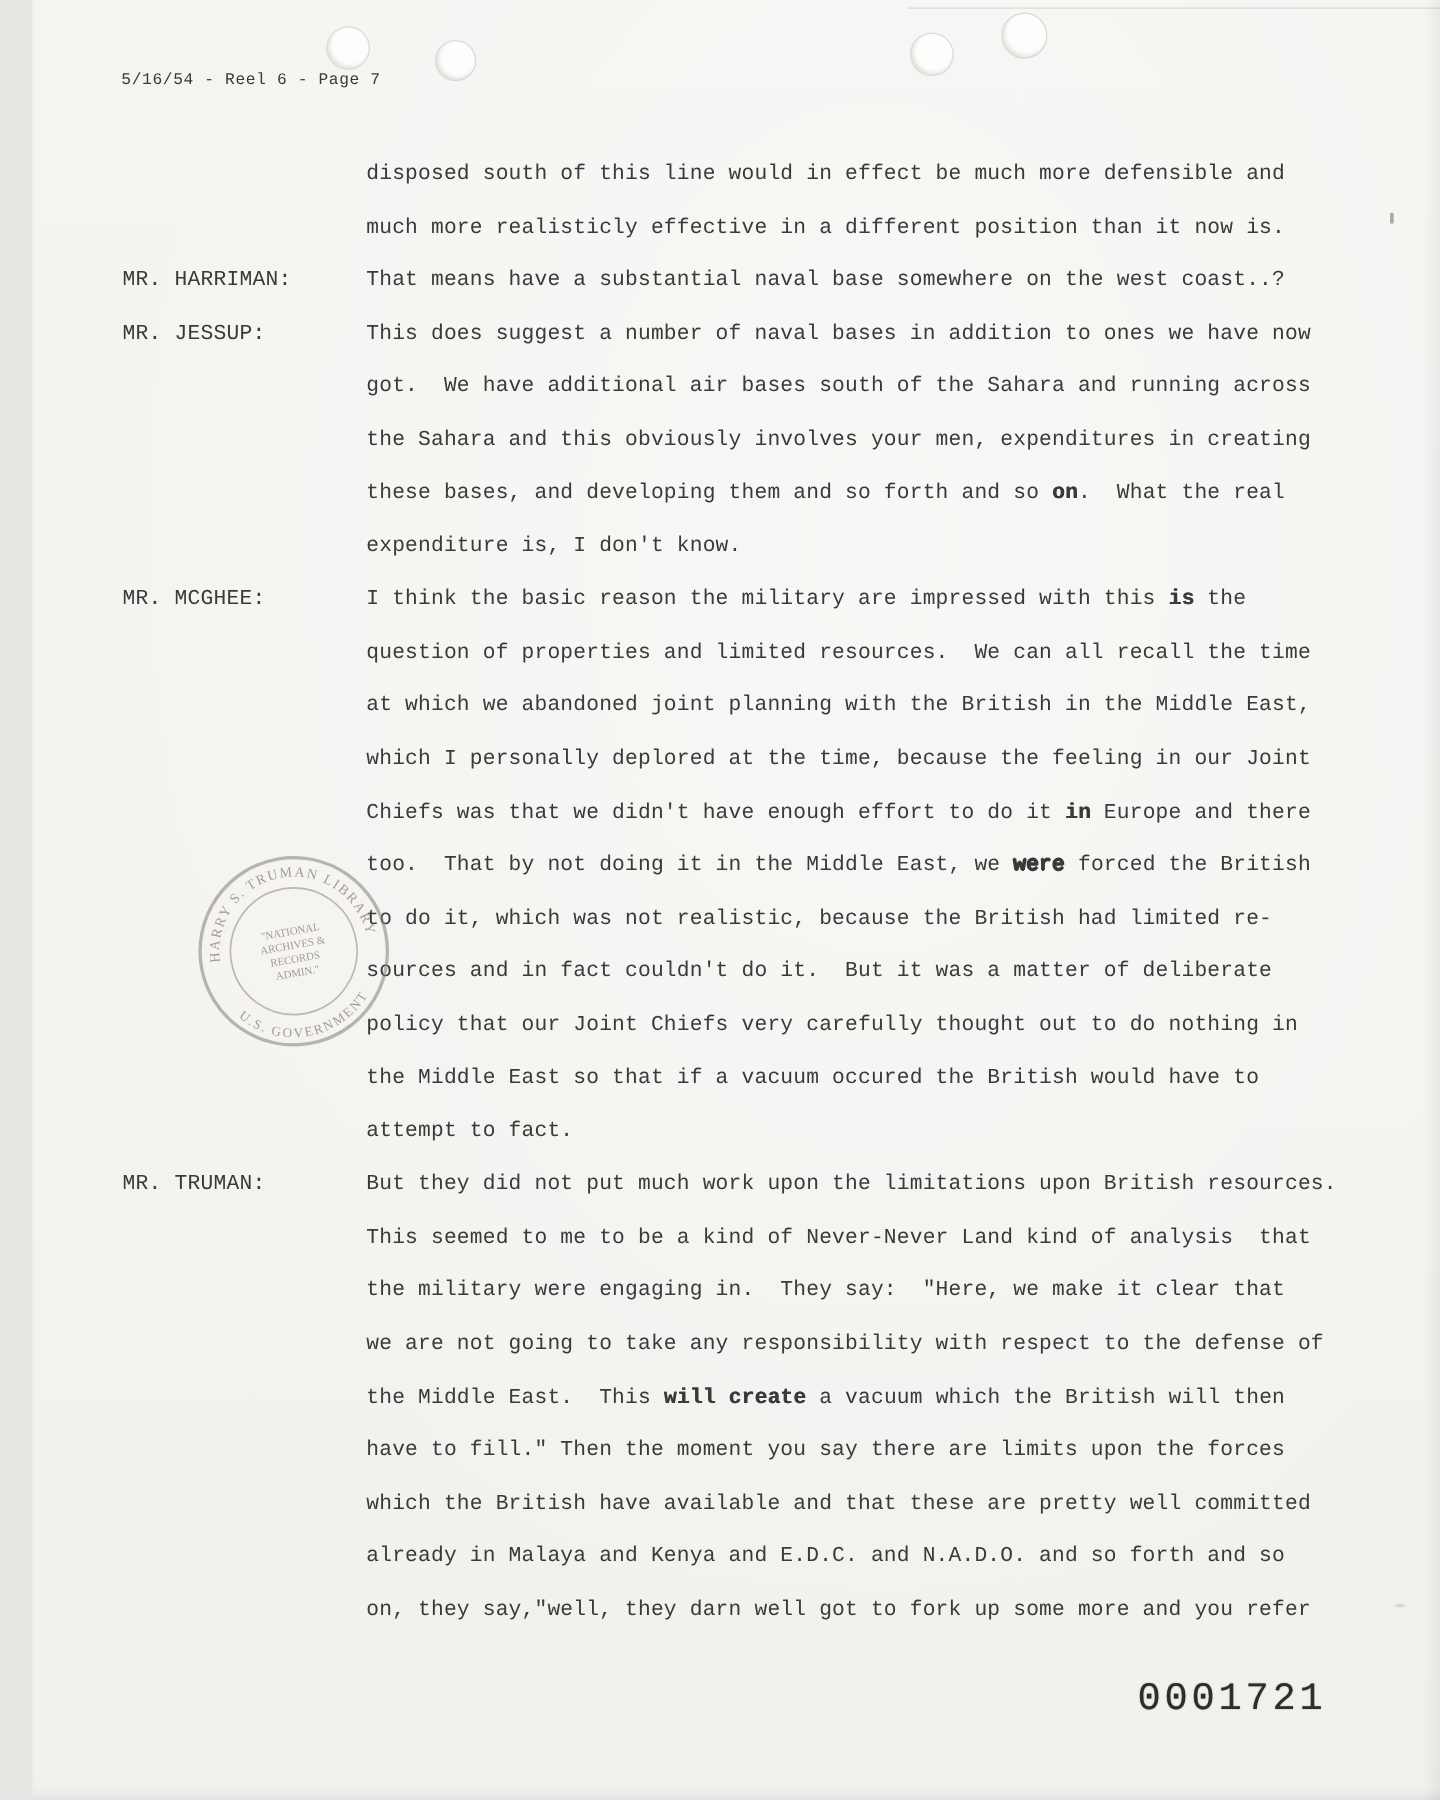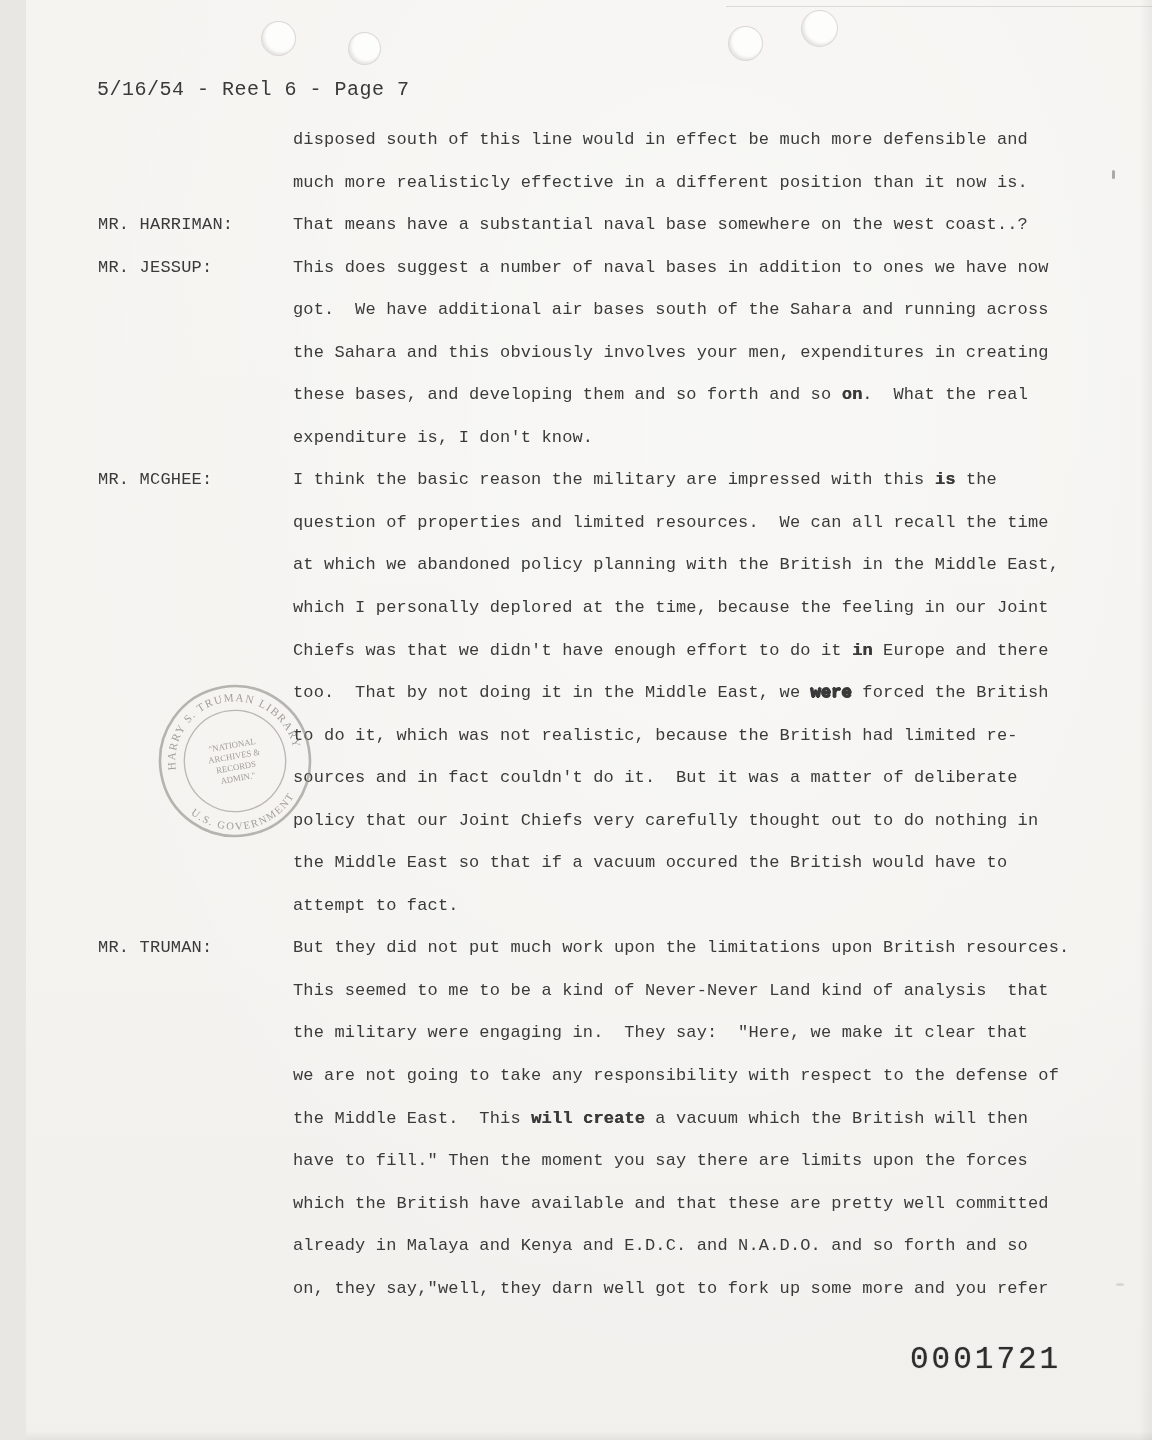--- a/index.html
+++ b/index.html
@@ -31,39 +31,39 @@
     background:#fdfdfc;
     border:1px solid rgba(130,125,118,0.28);
     box-shadow:inset 2px -2px 3px rgba(120,115,108,0.18);
   }
   .hole.h1{left:261px;top:21px;width:33px;height:33px;}
   .hole.h2{left:348px;top:32px;width:31px;height:31px;}
   .hole.h3{left:728px;top:26px;width:33px;height:33px;}
   .hole.h4{left:801px;top:10px;width:35px;height:35px;}
 
   .header{
-    position:absolute;left:71px;top:78px;
-    font-size:20px;letter-spacing:0.5px;color:var(--ink);
+    position:absolute;left:71px;top:56px;
+    font-size:13px;letter-spacing:0.5px;color:var(--ink);
     white-space:pre;
   }
   .transcript{
     position:absolute;left:0;top:126px;right:0;
   }
   .row{position:relative;height:42.55px;}
   .speaker{
     position:absolute;left:72px;top:4px;
     font-size:17px;color:var(--ink);letter-spacing:0.2px;white-space:pre;
   }
   .line{
     position:absolute;left:267px;top:4px;
     font-size:17px;color:var(--ink);letter-spacing:0.15px;white-space:pre;text-align:right;
   }
   .ot{font-weight:bold;text-shadow:0.4px 0 currentColor;}
   .blot{
-    font-weight:bold;
+    font-weight:normal;
     text-shadow:0.8px 0 currentColor,-0.8px 0 currentColor,0 0.8px currentColor,0 -0.8px currentColor;
   }
   .stamp{
     position:absolute;left:128px;top:680px;width:162px;height:162px;
     transform:rotate(-10deg);opacity:0.78;
   }
   .docnum{
     position:absolute;left:884px;top:1342px;
     font-size:31px;font-weight:normal;letter-spacing:3px;color:#2e2d2c;
     text-shadow:0 0 1px rgba(46,45,44,0.6);
@@ -109,21 +109,21 @@
         <span class="line">expenditure is, I don't know.</span>
       </div>
       <div class="row">
         <span class="speaker">MR. MCGHEE:</span>
         <span class="line">I think the basic reason the military are impressed with this <span class="ot">is</span> the</span>
       </div>
       <div class="row">
         <span class="line">question of properties and limited resources.  We can all recall the time</span>
       </div>
       <div class="row">
-        <span class="line">at which we abandoned policy planning with the British in the Middle East,</span>
+        <span class="line">at which we abandoned joint planning with the British in the Middle East,</span>
       </div>
       <div class="row">
         <span class="line">which I personally deplored at the time, because the feeling in our Joint</span>
       </div>
       <div class="row">
         <span class="line">Chiefs was that we didn't have enough effort to do it <span class="ot">in</span> Europe and there</span>
       </div>
       <div class="row">
         <span class="line">too.  That by not doing it in the Middle East, we <span class="blot">were</span> forced the British</span>
       </div>

